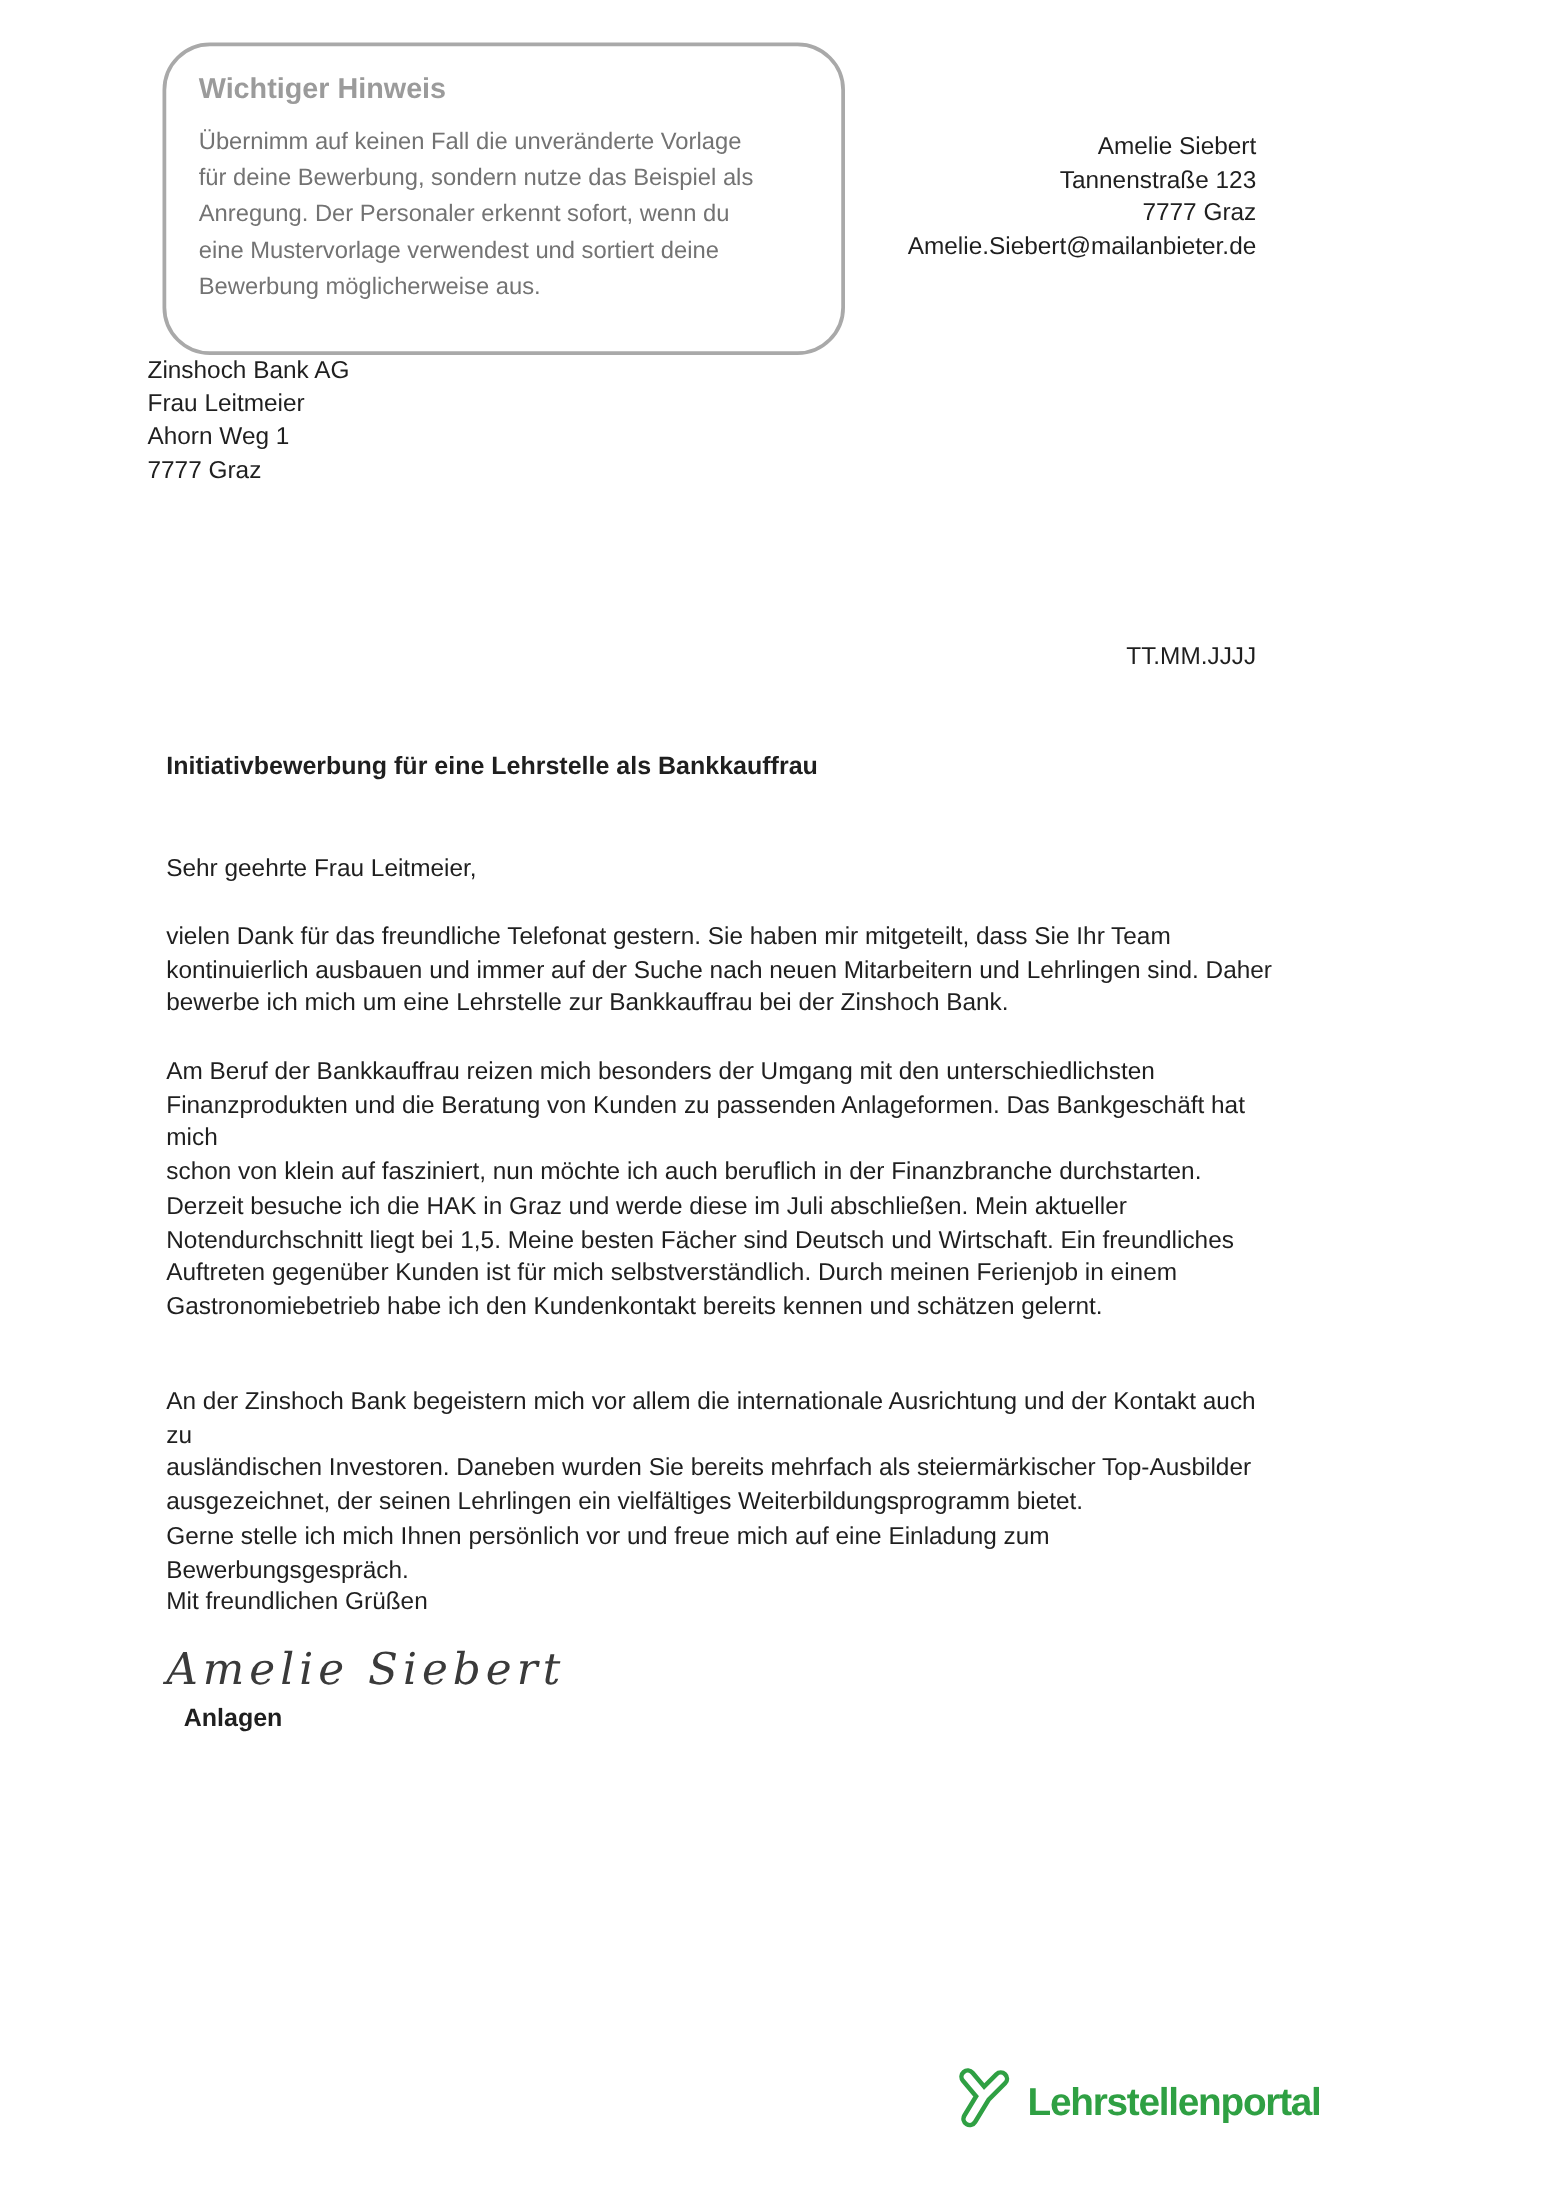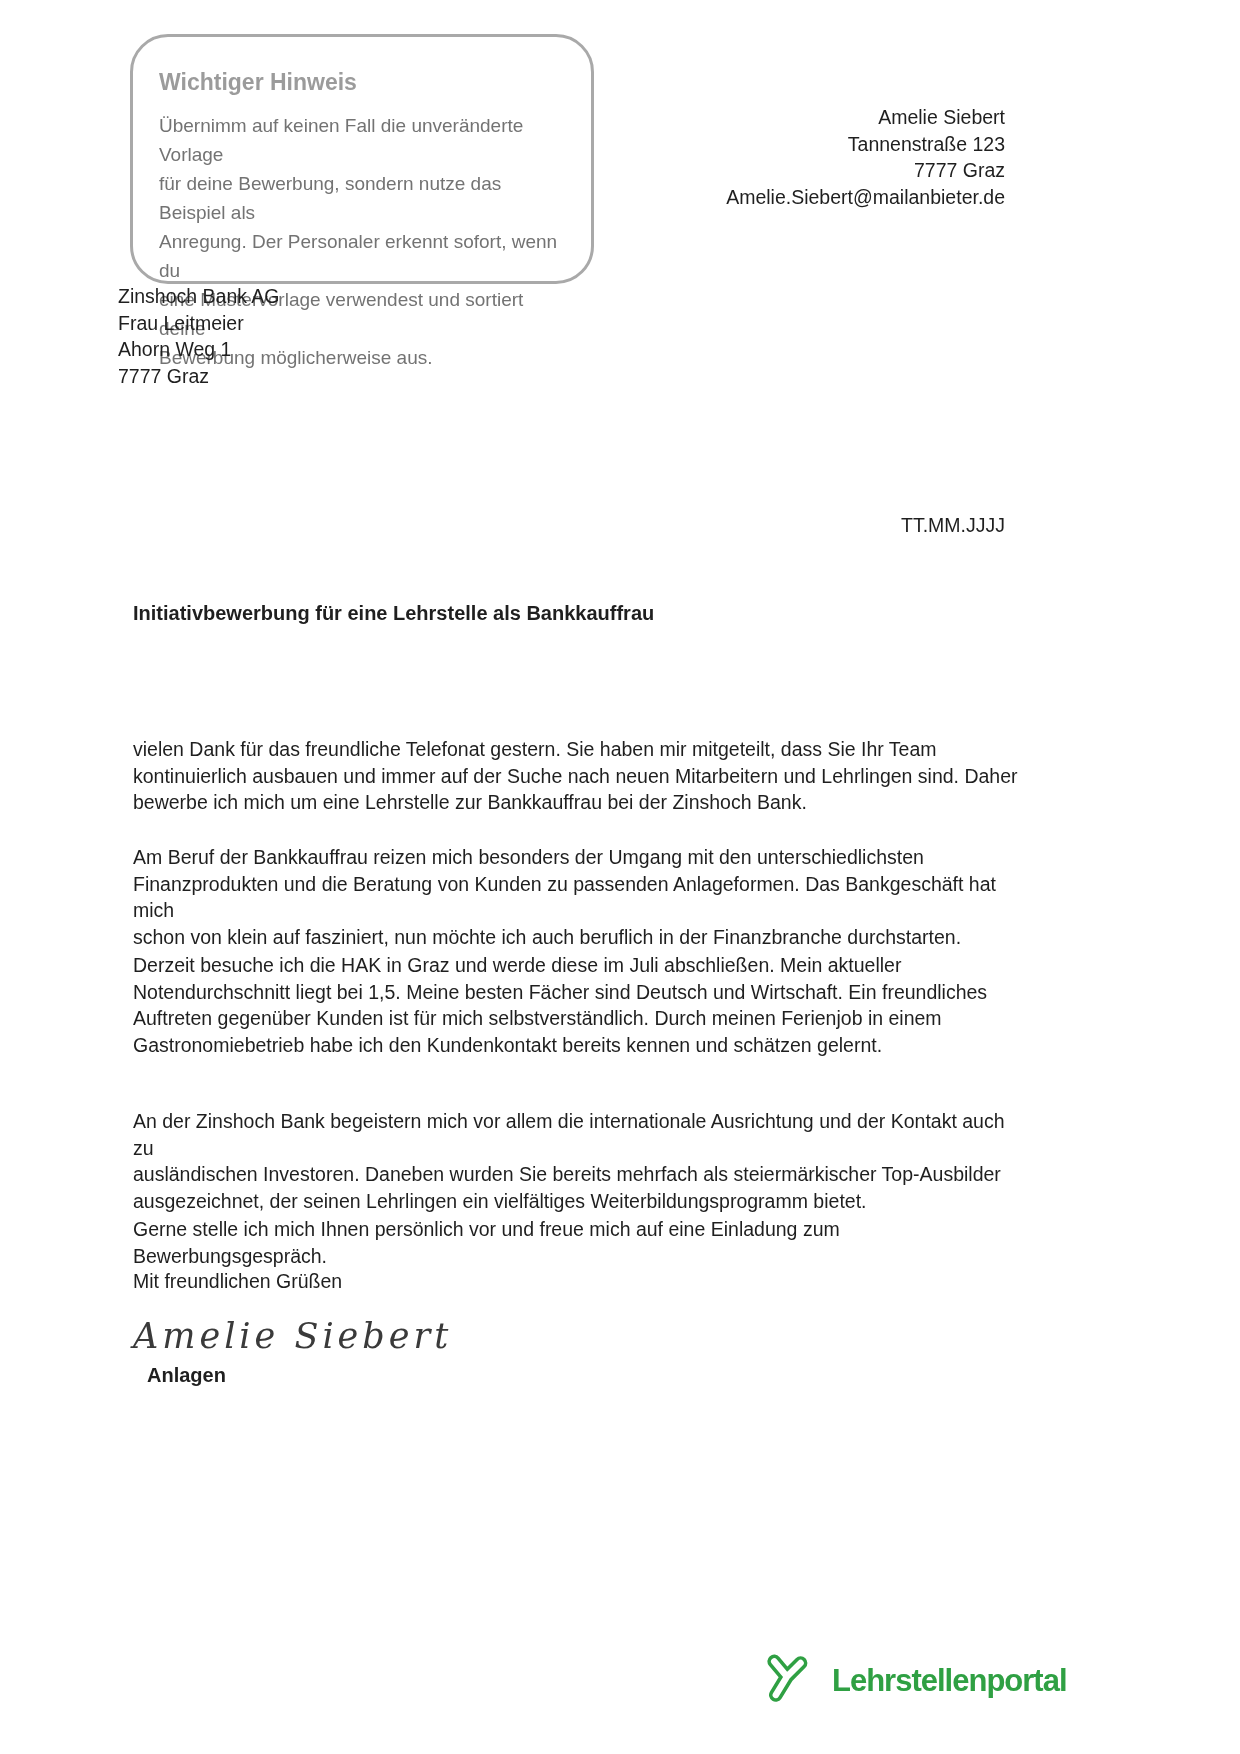--- a/index.html
+++ b/index.html
@@ -5,23 +5,23 @@
   html,body{margin:0;padding:0;}
   body{
     width:1240px;height:1754px;background:#ffffff;
     font-family:"Liberation Sans",sans-serif;color:#1f1f1f;
     position:relative;overflow:hidden;
   }
   .page{position:absolute;inset:0;}
 
   
   .hint-box{
-    position:absolute;left:130px;top:34px;width:464px;height:250px;
+    position:absolute;left:130px;top:34px;width:546px;height:250px;
     box-sizing:border-box;border:3px solid #a9a9a9;border-radius:38px;
-    padding:32px 26px;
+    padding:20px 26px;
   }
   .hint-title{
     font-size:23px;font-weight:bold;color:#9b9b9b;margin-bottom:15px;
   }
   .hint-text{
     font-size:19px;line-height:29px;color:#737373;white-space:pre-line;
   }
 
   
   .sender{
@@ -57,21 +57,21 @@
     font-family:"DejaVu Serif",serif;font-style:italic;
     font-size:35px;letter-spacing:4px;color:#3a3a3a;
   }
   .enclosures{
     position:absolute;left:133px;top:1364px;font-size:20px;font-weight:bold;margin-left:14px;
   }
 
   
   .footer-logo{
     position:absolute;left:763px;top:1652px;
-    display:flex;align-items:center;gap:21px;
+    display:flex;align-items:center;gap:11px;
   }
   .logo-text{
     font-size:31px;font-weight:bold;color:#2fa043;letter-spacing:-1px;
     white-space:nowrap;
   }
 </style>
 </head>
 <body>
 
 <div class="page">
@@ -92,20 +92,21 @@
 
   <div class="recipient">Zinshoch Bank AG
 Frau Leitmeier
 Ahorn Weg 1
 7777 Graz</div>
 
   <div class="date">TT.MM.JJJJ</div>
 
   <div class="subject">Initiativbewerbung für eine Lehrstelle als Bankkauffrau</div>
 
+  <div class="body-text salutation">Sehr geehrte Frau Leitmeier,</div>
 
   <div class="body-text p1">vielen Dank für das freundliche Telefonat gestern. Sie haben mir mitgeteilt, dass Sie Ihr Team
 kontinuierlich ausbauen und immer auf der Suche nach neuen Mitarbeitern und Lehrlingen sind. Daher
 bewerbe ich mich um eine Lehrstelle zur Bankkauffrau bei der Zinshoch Bank.</div>
   <div class="body-text p2">Am Beruf der Bankkauffrau reizen mich besonders der Umgang mit den unterschiedlichsten
 Finanzprodukten und die Beratung von Kunden zu passenden Anlageformen. Das Bankgeschäft hat mich
 schon von klein auf fasziniert, nun möchte ich auch beruflich in der Finanzbranche durchstarten.</div>
   <div class="body-text p3">Derzeit besuche ich die HAK in Graz und werde diese im Juli abschließen. Mein aktueller
 Notendurchschnitt liegt bei 1,5. Meine besten Fächer sind Deutsch und Wirtschaft. Ein freundliches
 Auftreten gegenüber Kunden ist für mich selbstverständlich. Durch meinen Ferienjob in einem

